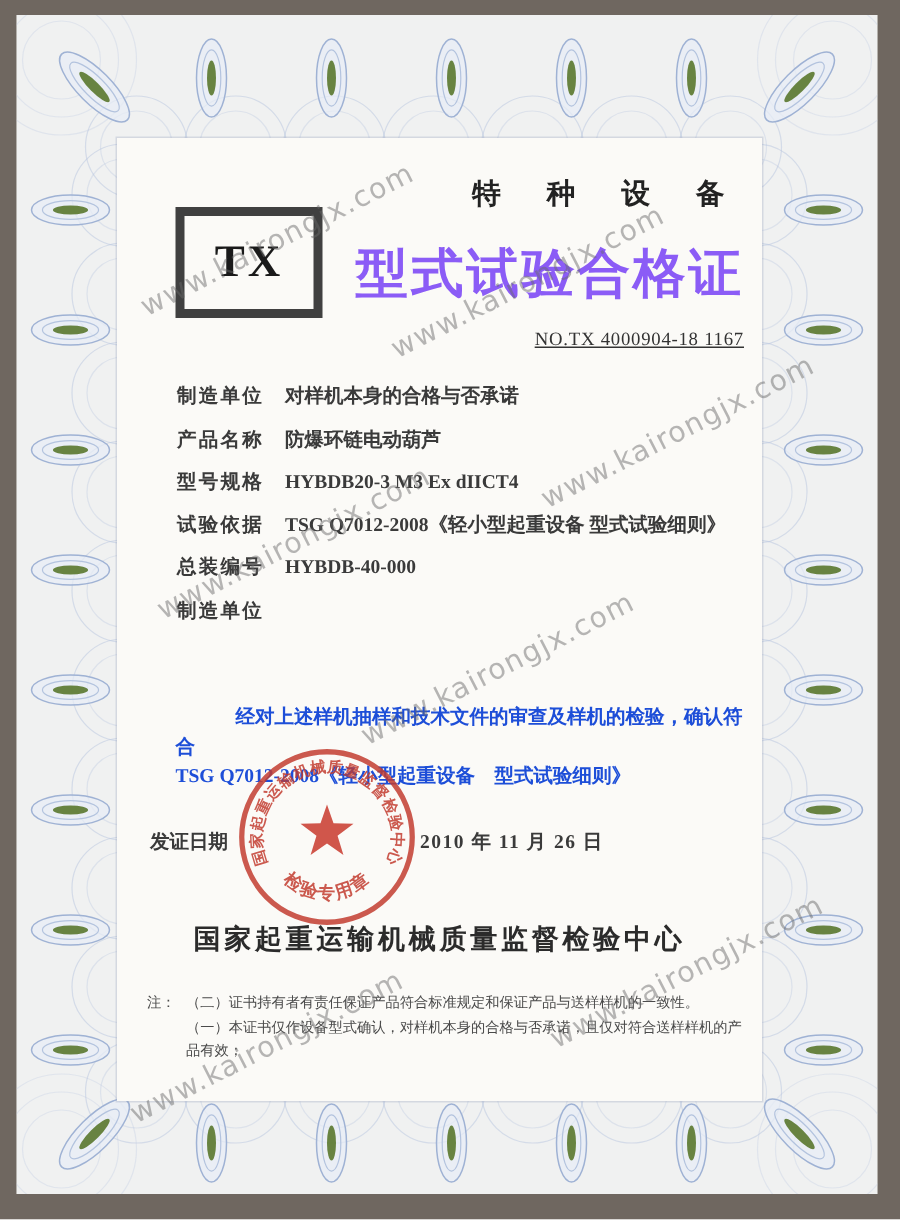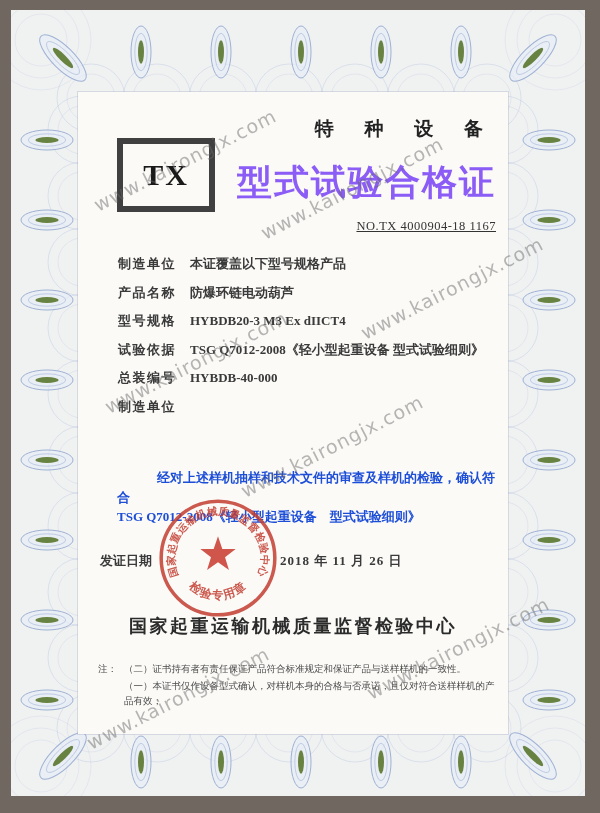--- a/index.html
+++ b/index.html
@@ -281,21 +281,21 @@
 
       <div class="hdr">
         <div class="sup-title">特 种 设 备</div>
         <div class="main-title">型式试验合格证</div>
         <div class="cert-no">NO.TX 4000904-18 1167</div>
       </div>
 
       <div class="fields">
         <div class="frow">
           <span class="flabel">制造单位</span>
-          <span class="fvalue">本证覆盖以下型号规格产品</span>
+          <span class="fvalue">对样机本身的合格与否承诺</span>
         </div>
         <div class="frow">
           <span class="flabel">产品名称</span>
           <span class="fvalue">防爆环链电动葫芦</span>
         </div>
         <div class="frow">
           <span class="flabel">型号规格</span>
           <span class="fvalue">HYBDB20-3 M3 Ex dIICT4</span>
         </div>
         <div class="frow">
@@ -309,21 +309,21 @@
         <div class="frow">
           <span class="flabel">制造单位</span>
         </div>
       </div>
 
       <div class="statement">经对上述样机抽样和技术文件的审查及样机的检验，确认符合
 TSG Q7012-2008《轻小型起重设备　型式试验细则》</div>
 
       <div class="issue">
         <span>发证日期</span>
-        <span class="date">2018 年 11 月 26 日</span>
+        <span class="date">2010 年 11 月 26 日</span>
       </div>
 
       <svg class="stamp" viewBox="0 0 120 120" xmlns="http://www.w3.org/2000/svg">
         <g opacity="0.84">
           <circle cx="60" cy="60" r="55" fill="none" stroke="#c23b2e" stroke-width="3.4"></circle>
           <path id="sealArcTop" d="M 21.9,77.8 A 42,42 0 1 1 98.1,77.8" fill="none"></path>
           <path id="sealArcBottom" d="M 34.3,90.6 A 40,40 0 0 0 85.7,90.6" fill="none"></path>
           <text font-size="10" font-weight="bold" fill="#c23b2e" letter-spacing="0.4" font-family="Liberation Serif, DejaVu Serif, serif">
             <textPath href="#sealArcTop" startOffset="50%" text-anchor="middle">国家起重运输机械质量监督检验中心</textPath>
           </text>

